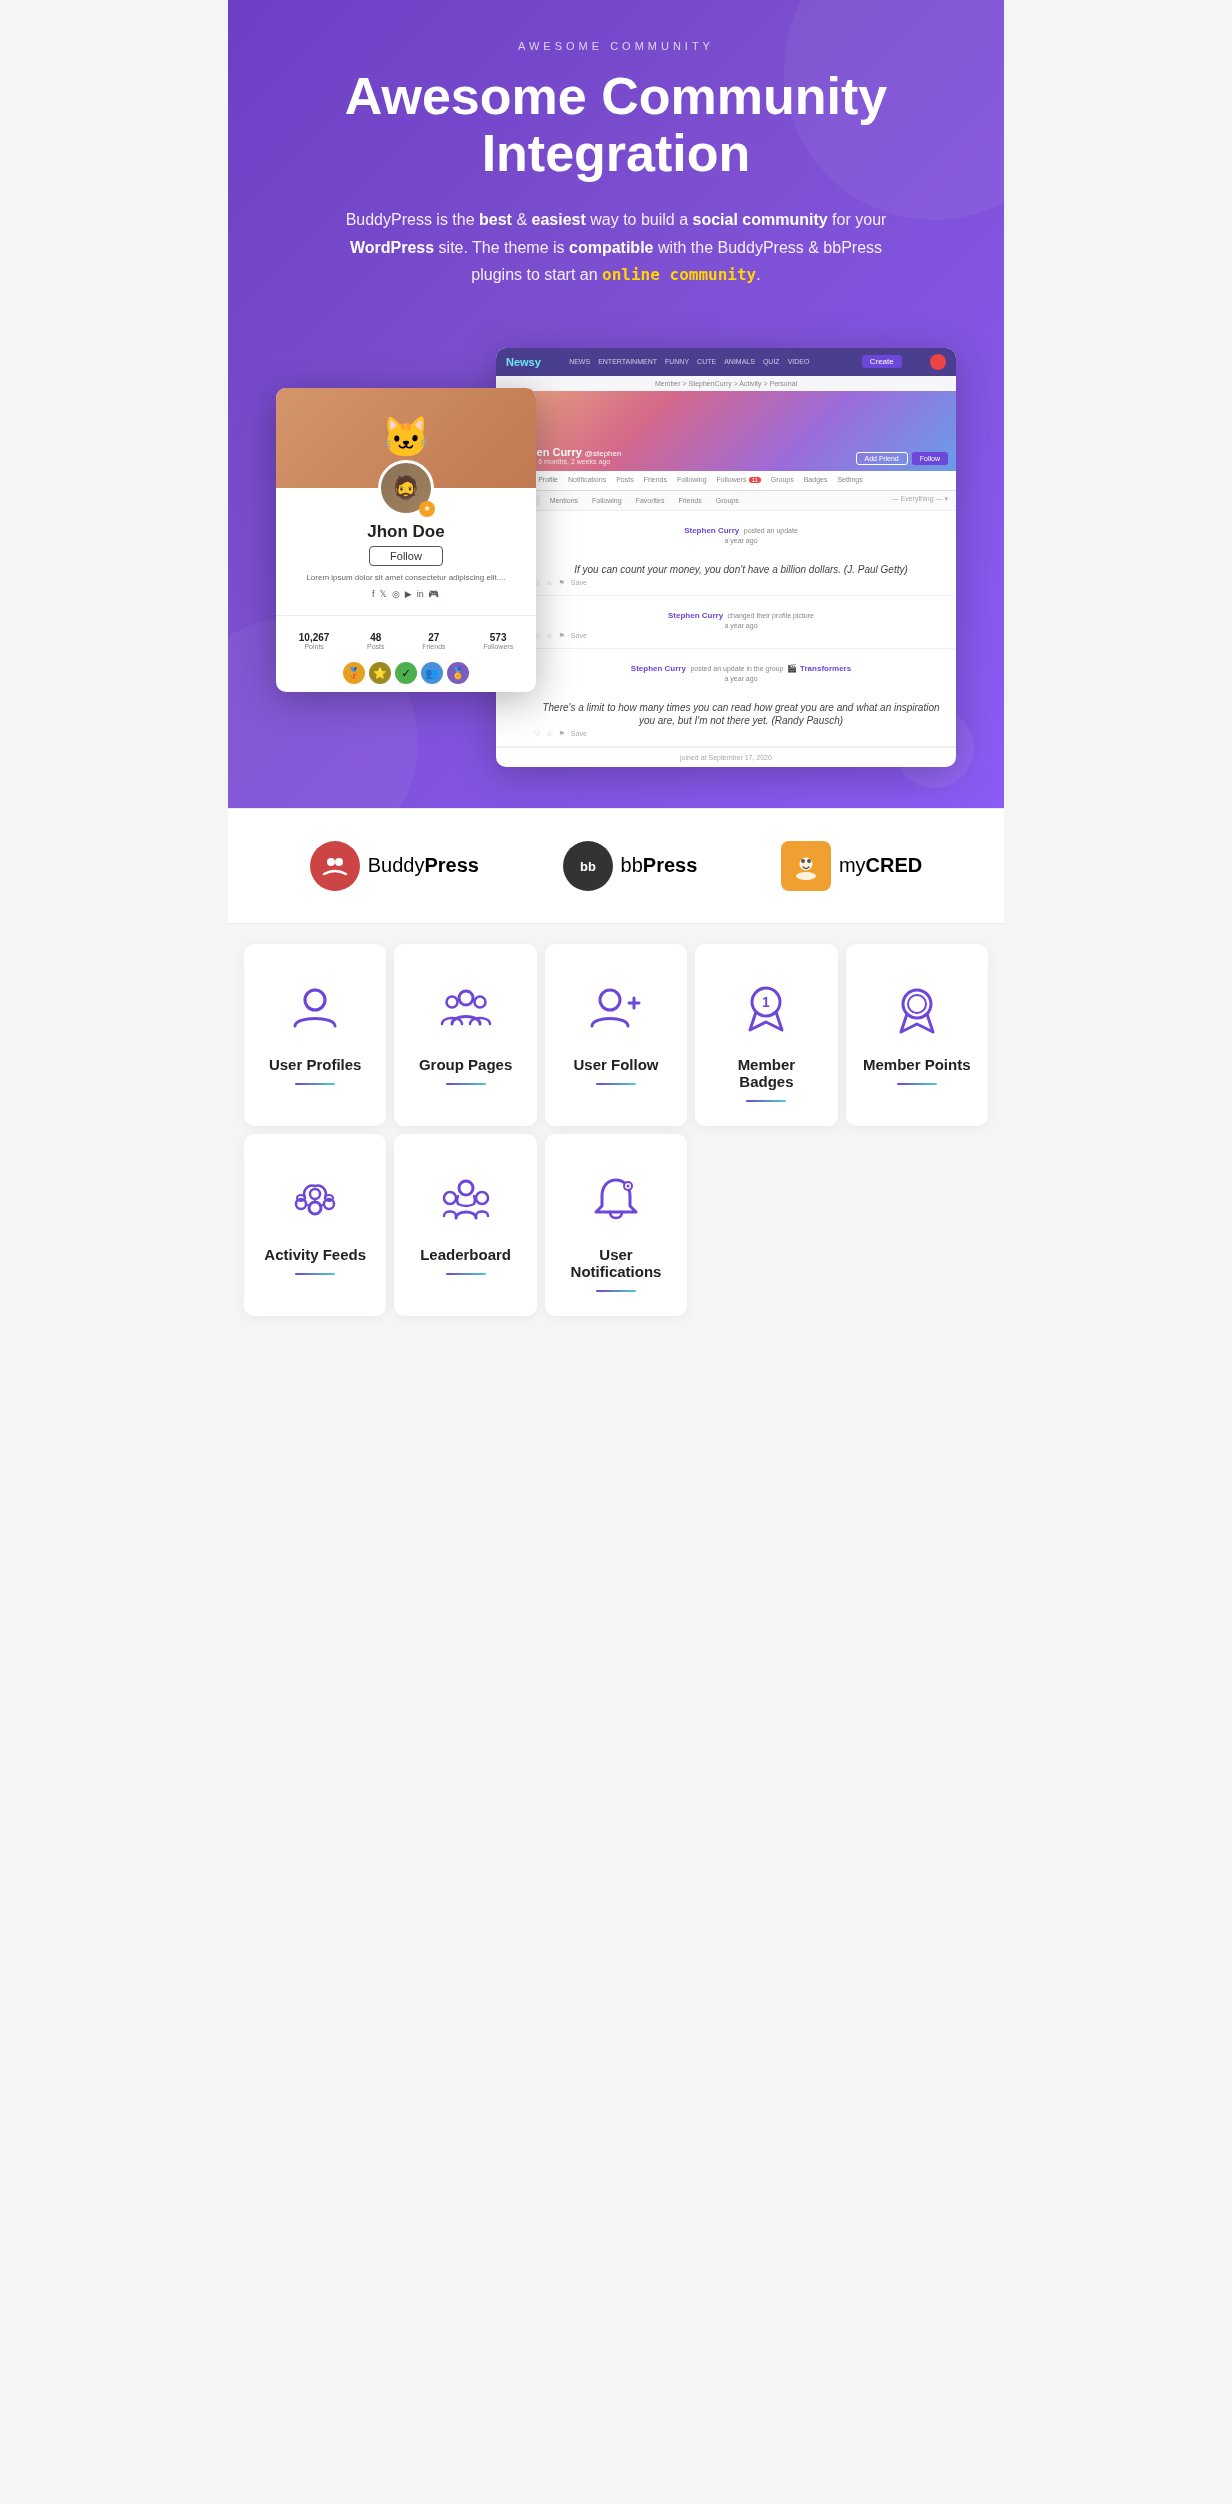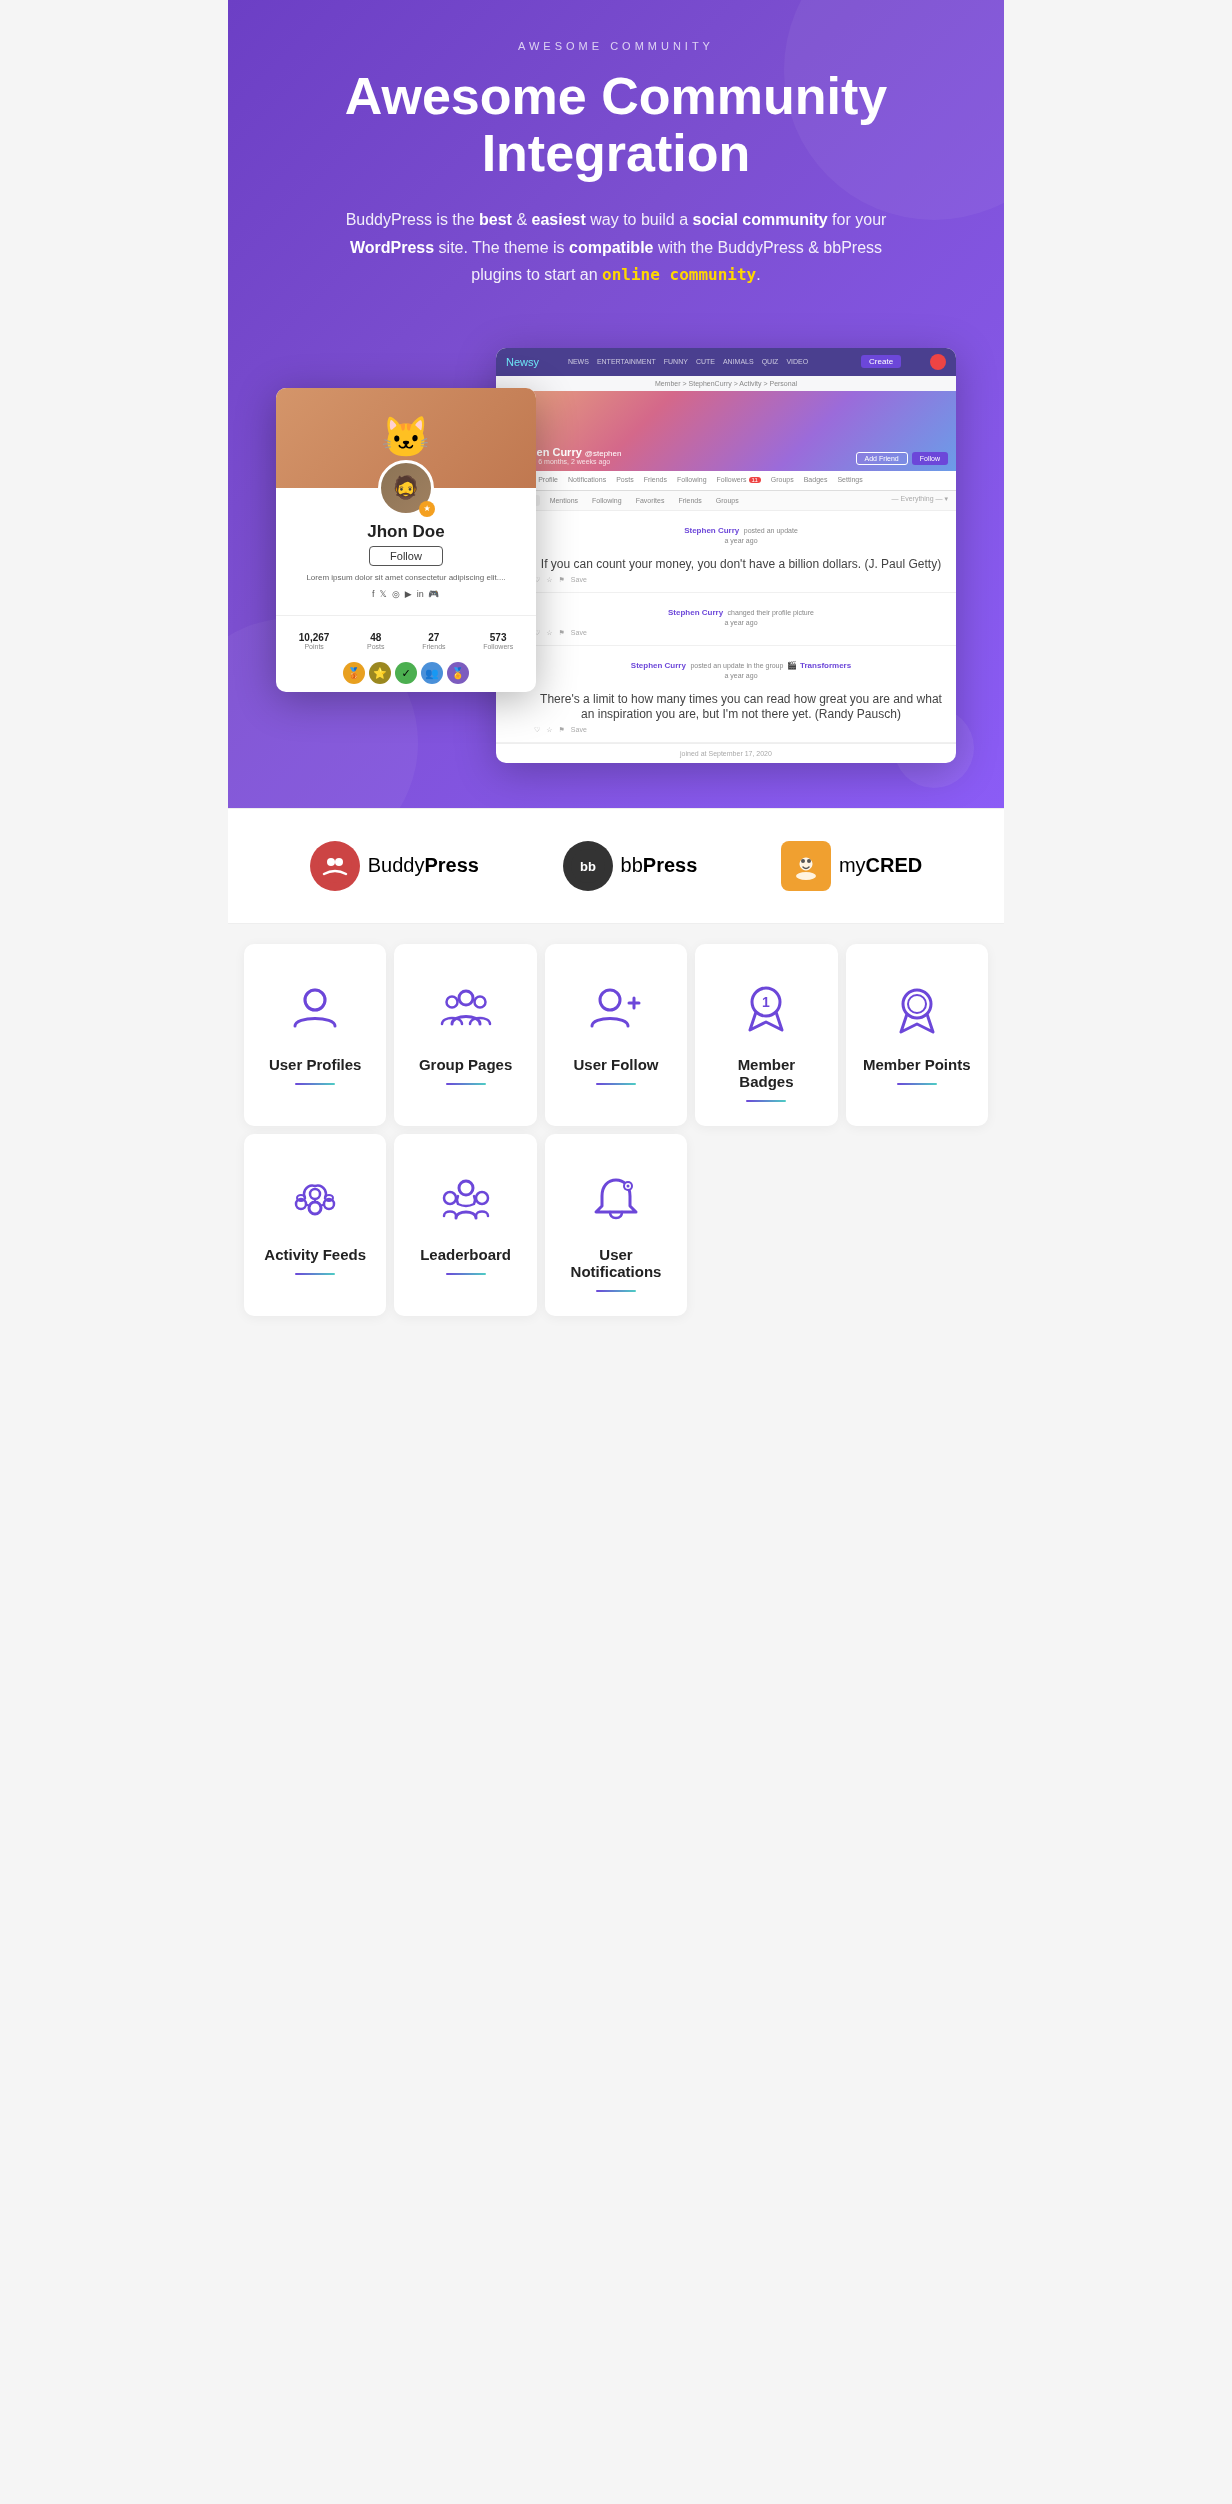--- a/index.html
+++ b/index.html
@@ -193,21 +193,21 @@
     }
 
     
     .feed-header {
       background: #4a3f8f;
       padding: 6px 10px;
       display: flex;
       align-items: center;
       justify-content: space-between;
     }
-    .feed-logo { color: #6ee7f7; font-size: 11px; font-weight: 400; }
+    .feed-logo { color: #6ee7f7; font-size: 11px; font-weight: 700; }
     .feed-nav { display: flex; gap: 8px; font-size: 7px; color: rgba(255,255,255,0.7); }
     .feed-search-btn {
       background: #6c47d9;
       color: #fff;
       border: none;
       border-radius: 3px;
       padding: 2px 8px;
       font-size: 8px;
       margin-left: 24px;
     }
@@ -276,21 +276,21 @@
       flex-shrink: 0;
       display: flex;
       align-items: center;
       justify-content: center;
       font-size: 10px;
       color: #fff;
     }
     .feed-content { flex: 1; }
     .feed-user { font-size: 8px; font-weight: 700; color: #6c47d9; }
     .feed-action { font-size: 7px; color: #888; }
-    .feed-text { font-size: 12px; color: #444; margin-top: 13px; line-height: 1.3; }
+    .feed-text { font-size: 10px; color: #444; margin-top: 19px; line-height: 1.3; font-style: italic; }
     .feed-reactions { display: flex; gap: 6px; margin-top: 3px; font-size: 7px; color: #aaa; }
 
     
     .logos-section {
       background: #fff;
       margin: 0;
       padding: 32px 40px;
       display: flex;
       align-items: flex-start;
       justify-content: space-around;

